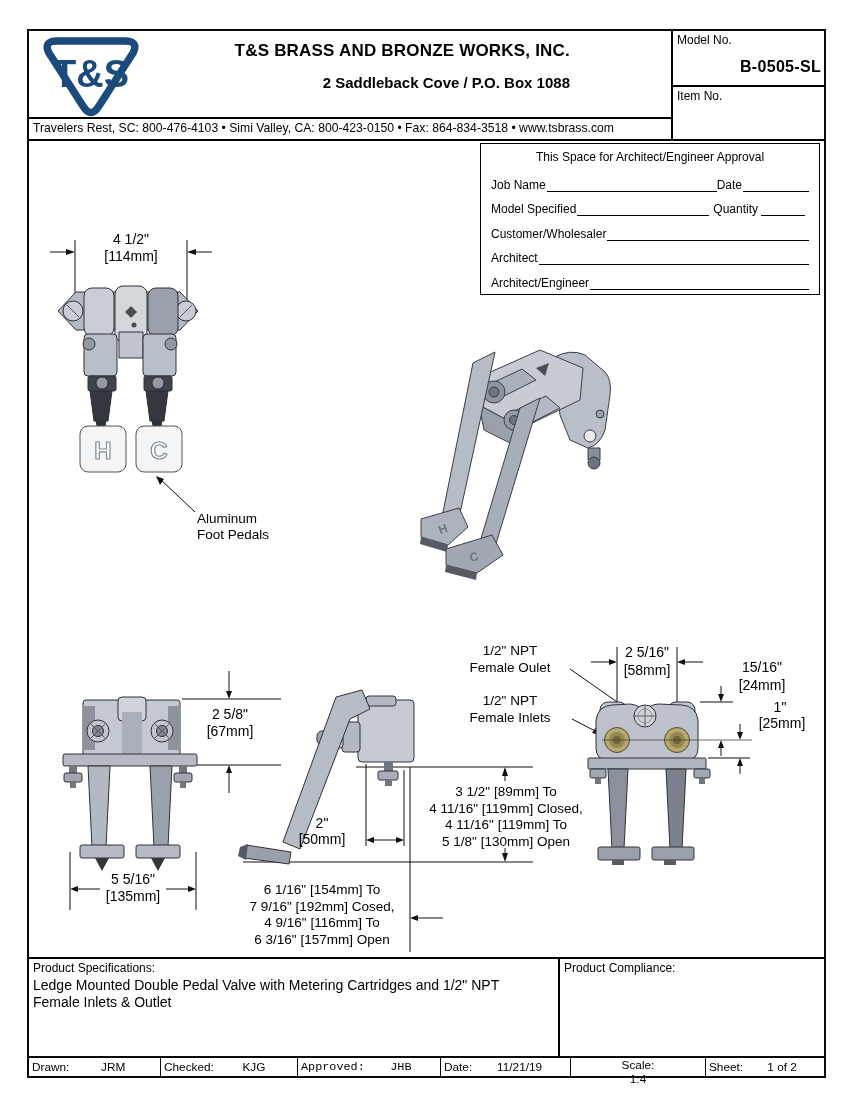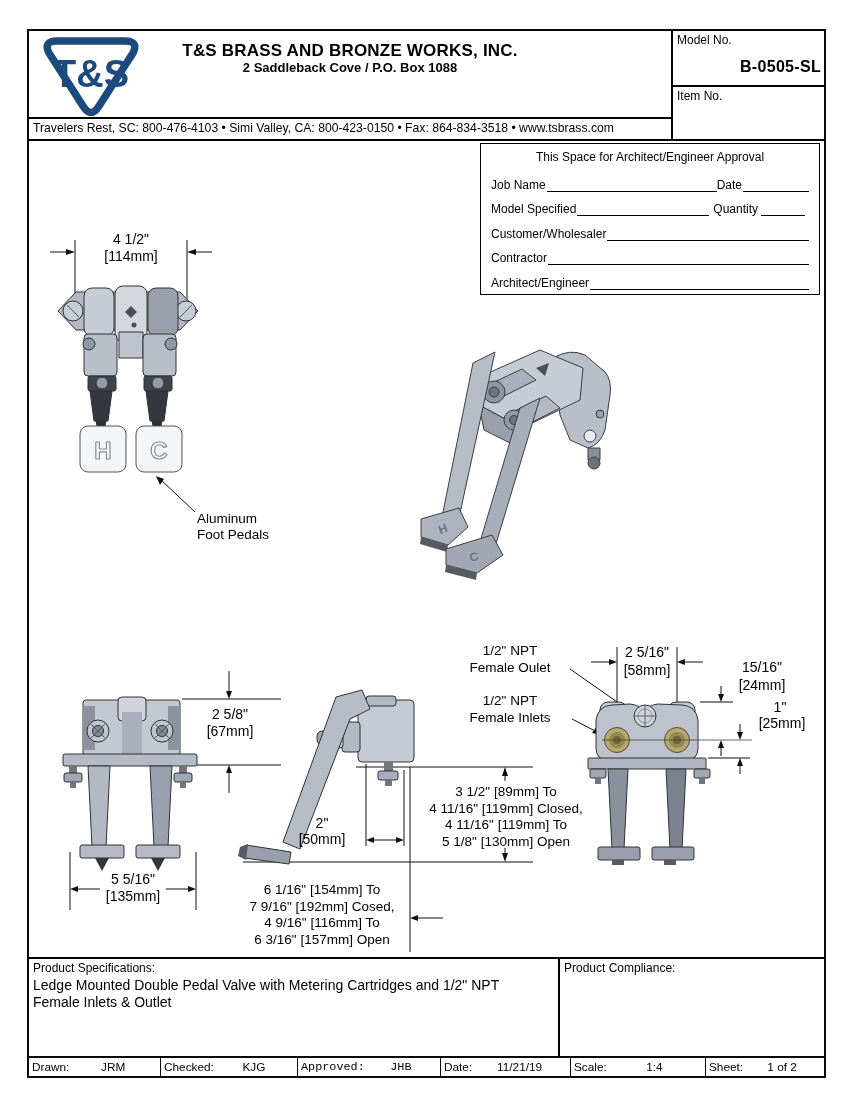--- a/index.html
+++ b/index.html
@@ -2,21 +2,21 @@
 <html><head>
 <meta charset="utf-8">
 <style>
   html,body{margin:0;padding:0;background:#fff;}
   .page{position:relative;width:850px;height:1100px;background:#fff;overflow:hidden;
         font-family:"Liberation Sans",sans-serif;color:#000;}
   .abs{position:absolute;}
   .ln{position:absolute;background:#000;}
   .sheet{position:absolute;left:27px;top:29px;width:795px;height:1045px;border:2px solid #0a0a0a;}
   .company{font-size:17px;font-weight:bold;letter-spacing:.2px;}
-  .addr{font-size:13px;font-weight:bold;line-height:13.5px;}
+  .addr{font-size:15px;font-weight:bold;line-height:13.5px;margin-top:15px;}
   .contact{font-size:12.2px;}
   .small-label{font-size:12px;}
   .model-val{font-size:16px;font-weight:bold;letter-spacing:.3px;}
   .appr{position:absolute;left:480px;top:143px;width:340px;height:152px;border:1.5px solid #000;
         padding:4px 10px 6px 10px;box-sizing:border-box;font-size:12px;}
   .appr-title{text-align:center;margin:2px 0 3px 0;}
   .appr-row{display:flex;align-items:flex-end;height:24.6px;}
   .appr-row .lbl{white-space:nowrap;}
   .fill{flex:1;border-bottom:1px solid #000;height:15px;margin-left:1px;}
   .fill-fixed{flex:0 0 66px;border-bottom:1px solid #000;height:15px;margin-left:1px;}
@@ -46,21 +46,21 @@
   <div class="ln" style="left:671px;top:31px;width:2px;height:108px;"></div>
   <div class="ln" style="left:673px;top:85px;width:151px;height:1.5px;"></div>
 
   <div class="abs" style="left:40px;top:36px;">
     <svg width="102" height="82" viewBox="0 0 102 82">
       <path d="M17,5 L85,5 Q99,5 93,17 L59,70 Q51,83 43,70 L9,17 Q3,5 17,5 Z" fill="none" stroke="#1c4a7d" stroke-width="7.5" stroke-linejoin="round"></path>
       <text x="51" y="51" text-anchor="middle" font-family="'DejaVu Serif',serif" font-weight="bold" font-size="38" fill="#1c4a7d">T&amp;S</text>
     </svg>
   </div>
 
-  <div class="abs" style="left:130px;top:41px;width:440px;text-align:center;">
+  <div class="abs" style="left:130px;top:41px;width:440px;text-align:right;">
     <div class="company">T&amp;S BRASS AND BRONZE WORKS, INC.</div>
     <div class="addr">2 Saddleback Cove / P.O. Box 1088</div>
   </div>
   <div class="abs contact" style="left:33px;top:121px;width:636px;">Travelers Rest, SC: 800-476-4103 • Simi Valley, CA: 800-423-0150 • Fax: 864-834-3518 • www.tsbrass.com</div>
 
   <div class="abs small-label" style="left:677px;top:33px;">Model No.</div>
   <div class="abs model-val" style="left:673px;top:58px;width:151px;text-align:center;padding-left:32px;">B-0505-SL</div>
   <div class="abs small-label" style="left:677px;top:89px;">Item No.</div>
 
   <div class="appr">
@@ -75,21 +75,21 @@
       <span class="lbl">Model Specified</span>
       <span class="fill"></span>
       <span class="lbl" style="margin-left:4px;">Quantity</span>
       <span class="fill-q"></span>
     </div>
     <div class="appr-row">
       <span class="lbl">Customer/Wholesaler</span>
       <span class="fill"></span>
     </div>
     <div class="appr-row">
-      <span class="lbl">Contractor</span>
+      <span class="lbl">Architect</span>
       <span class="fill"></span>
     </div>
     <div class="appr-row">
       <span class="lbl">Architect/Engineer</span>
       <span class="fill"></span>
     </div>
   </div>
 
   <svg class="abs" style="left:27px;top:140px;" width="800" height="820" viewBox="27 140 800 820">
     <g stroke-linejoin="round">
@@ -356,21 +356,21 @@
       <span class="tval">KJG</span>
     </div>
     <div class="tcell" style="width:143px;font-family:Liberation Mono, monospace;">
       <span>Approved:</span>
       <span class="tval">JHB</span>
     </div>
     <div class="tcell" style="width:130px;">
       <span>Date:</span>
       <span class="tval">11/21/19</span>
     </div>
-    <div class="tcell" style="width:135px;">
+    <div class="tcell" style="width:135px;flex-direction:column;">
       <span>Scale:</span>
       <span class="tval">1:4</span>
     </div>
     <div class="tcell" style="width:119px;flex:1;">
       <span>Sheet:</span>
       <span class="tval">1  of  2</span>
     </div>
   </div>
 
 </div>

